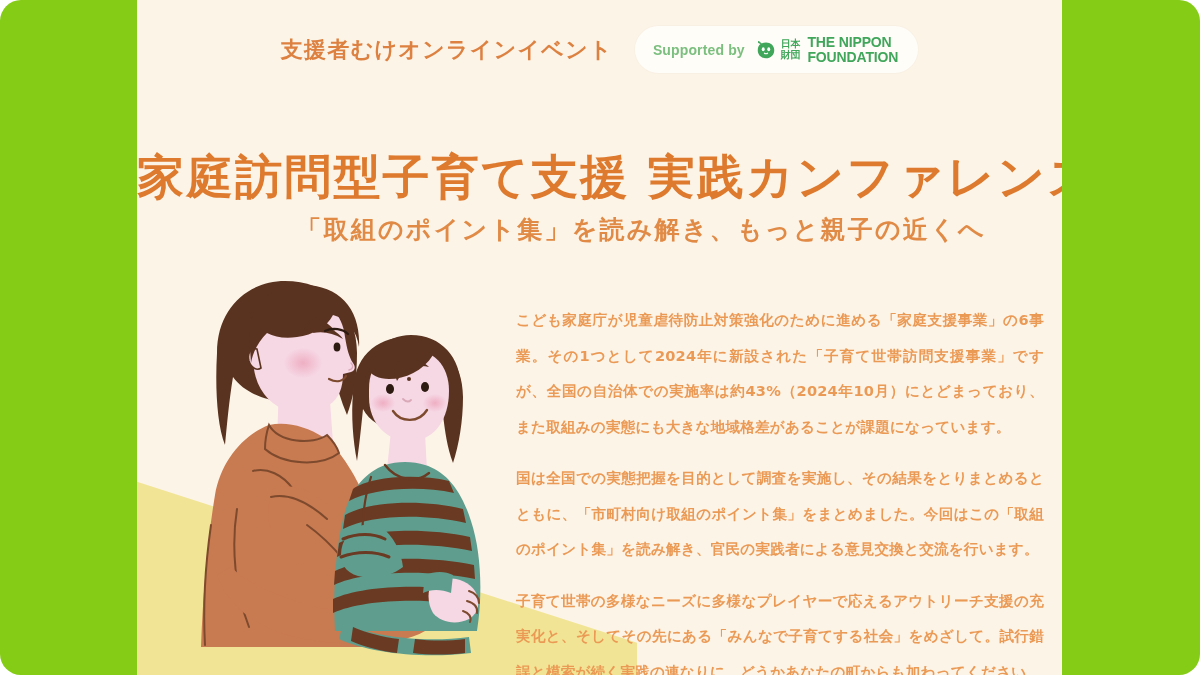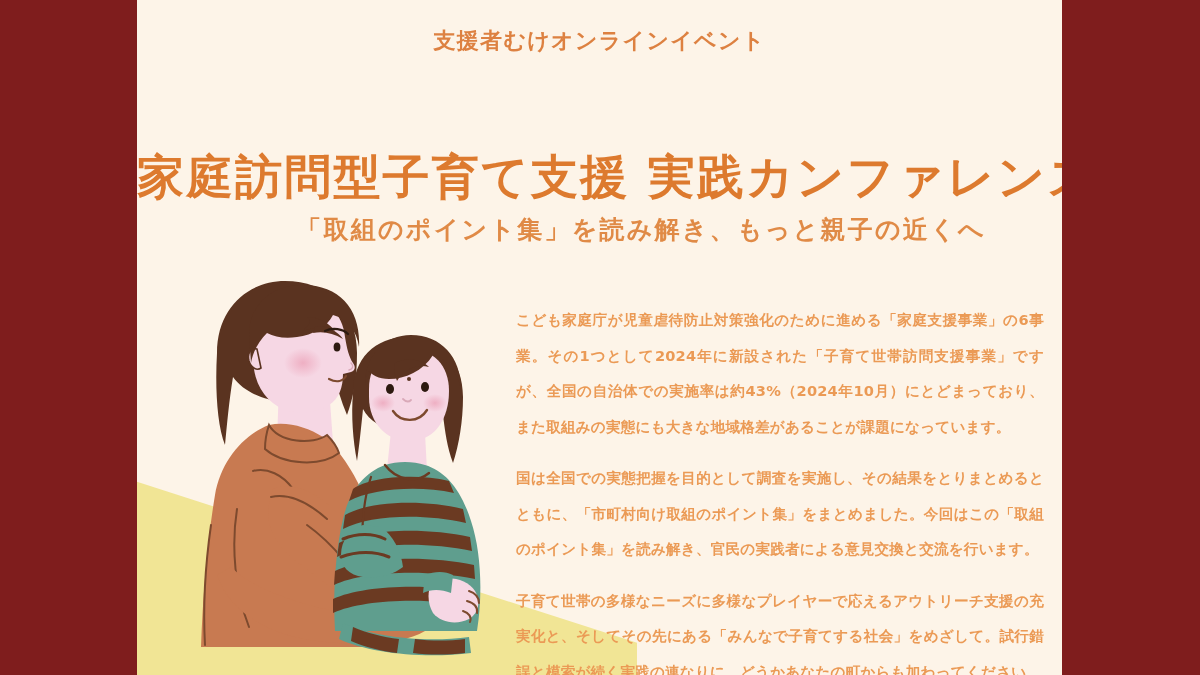--- a/index.html
+++ b/index.html
@@ -1,21 +1,21 @@
 <!DOCTYPE html>
 <html><head>
 <meta charset="utf-8">
 <style>
   html,body{margin:0;padding:0;}
   body{
     width:1200px;height:675px;overflow:hidden;
     background:#ffffff;
     font-family:"Liberation Sans","DejaVu Sans",sans-serif;
   }
-  .stage{position:relative;width:1200px;height:675px;background:#7f1d1d;}
+  .stage{position:relative;width:1200px;height:675px;background:#84cc16;border-radius:21px;}
 
   
   .panel{
     position:absolute;left:137px;top:0;width:925px;height:675px;
     background:#fdf4e8;overflow:hidden;
   }
 
   
   .yellow-band{
     position:absolute;left:0;bottom:0;width:500px;height:230px;
@@ -92,20 +92,41 @@
 <body>
 
 <div class="stage">
   <div class="panel">
 
     <div class="yellow-band"></div>
 
     <div class="header-row">
       <div class="kicker">支援者むけオンラインイベント</div>
 
+      <div class="support-pill">
+        <span class="support-label">Supported by</span>
+        <span class="nf-logo">
+          <span class="nf-mark">
+            <svg viewBox="0 0 24 24" xmlns="http://www.w3.org/2000/svg" aria-hidden="true">
+              <path d="M3.2 3.4 C3.2 2.4 4.1 2 4.8 2.6 L7.4 4.9 C8.6 4.2 10.2 3.8 12 3.8 C17 3.8 21 6.9 21 12.2 C21 17.4 17 21 12 21 C7 21 3 17.4 3 12.2 C3 9.2 4.1 6.9 6 5.5 L3.6 4.4 C3.3 4.2 3.2 3.8 3.2 3.4 Z" fill="#3fa65a"></path>
+              <ellipse cx="9" cy="11.2" rx="1.6" ry="2.1" fill="#ffffff"></ellipse>
+              <ellipse cx="15" cy="11.2" rx="1.6" ry="2.1" fill="#ffffff"></ellipse>
+              <path d="M10.2 15.4 C10.9 16.4 13.1 16.4 13.8 15.4" stroke="#ffffff" stroke-width="1.1" fill="none" stroke-linecap="round"></path>
+            </svg>
+          </span>
+          <span class="nf-jp">
+            <span>日本</span>
+            <span>財団</span>
+          </span>
+          <span class="nf-en">
+            <span>THE NIPPON</span>
+            <span>FOUNDATION</span>
+          </span>
+        </span>
+      </div>
     </div>
 
     <h1 class="title">家庭訪問型子育て支援 実践カンファレンス</h1>
     <h2 class="subtitle">「取組のポイント集」を読み解き、もっと親子の近くへ</h2>
 
     <div class="body-copy">
       <p>こども家庭庁が児童虐待防止対策強化のために進める「家庭支援事業」の6事業。その1つとして2024年に新設された「子育て世帯訪問支援事業」ですが、全国の自治体での実施率は約43%（2024年10月）にとどまっており、また取組みの実態にも大きな地域格差があることが課題になっています。</p>
       <p>国は全国での実態把握を目的として調査を実施し、その結果をとりまとめるとともに、「市町村向け取組のポイント集」をまとめました。今回はこの「取組のポイント集」を読み解き、官民の実践者による意見交換と交流を行います。</p>
       <p>子育て世帯の多様なニーズに多様なプレイヤーで応えるアウトリーチ支援の充実化と、そしてその先にある「みんなで子育てする社会」をめざして。試行錯誤と模索が続く実践の連なりに、どうかあなたの町からも加わってください。</p>
     </div>

